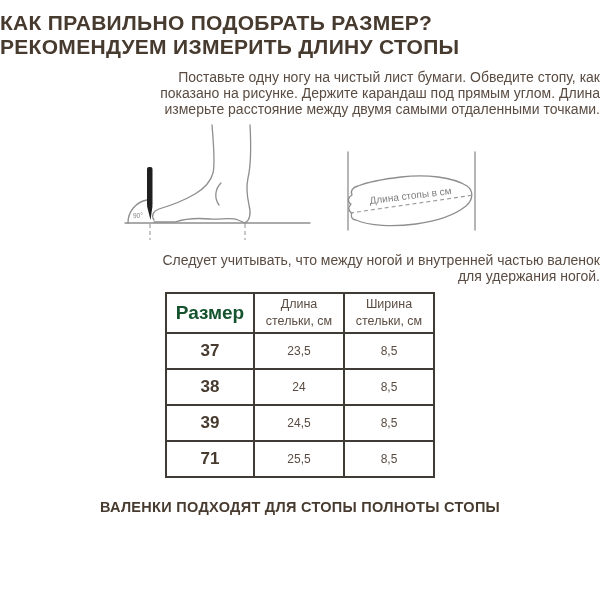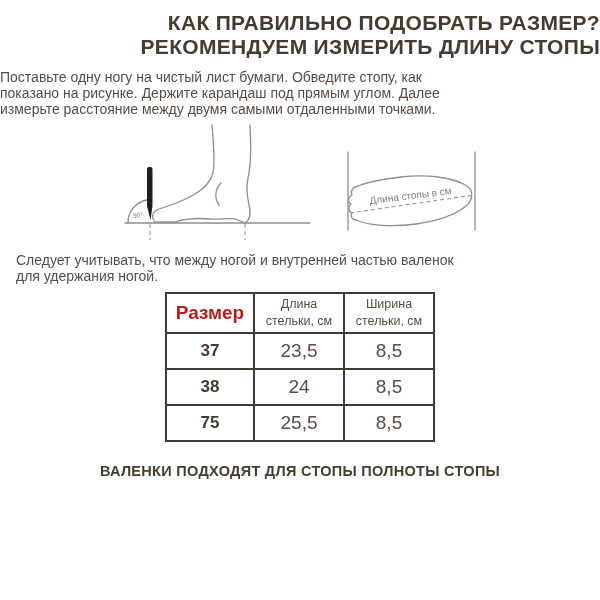--- a/index.html
+++ b/index.html
@@ -3,65 +3,65 @@
 <meta charset="utf-8">
 <style>
   * { margin:0; padding:0; box-sizing:border-box; }
   html,body { background:#ffffff; }
   .page {
     width:600px; height:600px; background:#ffffff; overflow:hidden;
     font-family:"Liberation Sans", sans-serif; color:#5a4c42;
     padding-top:11px;
   }
   .title {
-    text-align:right; font-weight:bold; color:#473a2f;
+    text-align:left; font-weight:bold; color:#473a2f;
     font-size:21px; line-height:1.16; letter-spacing:0.3px;
   }
   .intro, .note {
-    margin-top:9px; text-align:left; font-size:14px; line-height:1.17;
+    margin-top:9px; text-align:right; font-size:14px; line-height:1.17;
     color:#5a4c42;
   }
   .figures {
     margin-top:3px; height:122px;
     display:flex; justify-content:center; align-items:flex-end; gap:26px;
   }
   .fig-right { margin-bottom:5px; }
   .note { margin-top:9px;margin-left:16px; }
   table.size-table {
     border-collapse:collapse; margin:7px auto 0 auto;
     color:#5a4c42;
   }
   table.size-table th, table.size-table td {
     border:2px solid #413b35; text-align:center; vertical-align:middle;
   }
-  th.h-size { width:88px; height:40px; font-size:19px; font-weight:bold; color:#b91c1c; }
+  th.h-size { width:88px; height:40px; font-size:19px; font-weight:bold; color:#14532d; }
   th.h-col  { width:90px; height:40px; font-size:12.5px; font-weight:normal; line-height:1.3; padding:0 0; color:#5a4c42; }
   td.c-size { height:36px; font-size:17px; font-weight:bold; color:#473a2f; }
-  td.c-val  { height:35px; font-size:19px; color:#5a4c42;border-radius:17px; }
+  td.c-val  { height:35px; font-size:12px; color:#5a4c42;border-radius:17px; }
   .footer {
     margin-top:21px; text-align:center; font-weight:bold;
     font-size:14.5px; letter-spacing:0.3px; color:#473a2f;
   }
   .lineart { stroke:#8e8e8e; fill:none; stroke-width:1.3; stroke-linecap:round; stroke-linejoin:round; }
   .dashline { stroke:#9a9a9a; fill:none; stroke-width:1.1; stroke-dasharray:4 3; }
   .figtext { fill:#7d7d7d; font-family:"Liberation Sans", sans-serif; }
 </style>
 </head>
 <body>
 
 <div class="page">
 
   <div class="title">
     <div>КАК ПРАВИЛЬНО ПОДОБРАТЬ РАЗМЕР?</div>
     <div>РЕКОМЕНДУЕМ ИЗМЕРИТЬ ДЛИНУ СТОПЫ</div>
   </div>
 
   <div class="intro">
     <div>Поставьте одну ногу на чистый лист бумаги. Обведите стопу, как</div>
-    <div>показано на рисунке. Держите карандаш под прямым углом. Далее</div>
+    <div>показано на рисунке. Держите карандаш под прямым углом. Длина</div>
     <div>измерьте расстояние между двумя самыми отдаленными точками.</div>
   </div>
 
   <div class="figures">
 
     <svg class="fig-left" width="198" height="120" viewBox="0 0 198 120">
 
       <line class="lineart" x1="8" y1="100" x2="193" y2="100"></line>
 
       <line class="dashline" x1="33" y1="101" x2="33" y2="117"></line>
@@ -122,21 +122,26 @@
         <td class="c-size">37</td>
         <td class="c-val">23,5</td>
         <td class="c-val">8,5</td>
       </tr>
       <tr>
         <td class="c-size">38</td>
         <td class="c-val">24</td>
         <td class="c-val">8,5</td>
       </tr>
       <tr>
-        <td class="c-size">75</td>
+        <td class="c-size">39</td>
+        <td class="c-val">24,5</td>
+        <td class="c-val">8,5</td>
+      </tr>
+      <tr>
+        <td class="c-size">71</td>
         <td class="c-val">25,5</td>
         <td class="c-val">8,5</td>
       </tr>
     </tbody>
   </table>
 
   <div class="footer">ВАЛЕНКИ ПОДХОДЯТ ДЛЯ СТОПЫ ПОЛНОТЫ СТОПЫ</div>
 
 </div>
 

